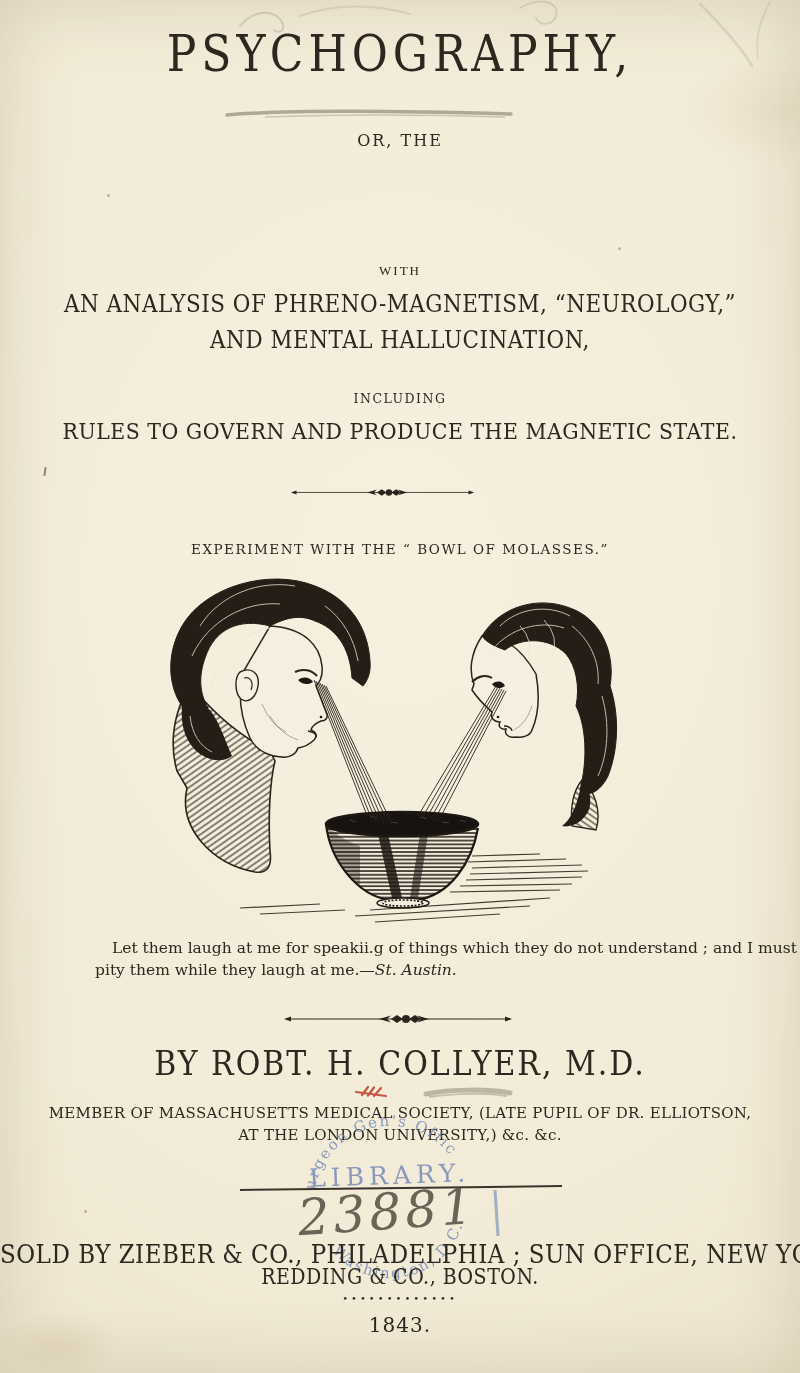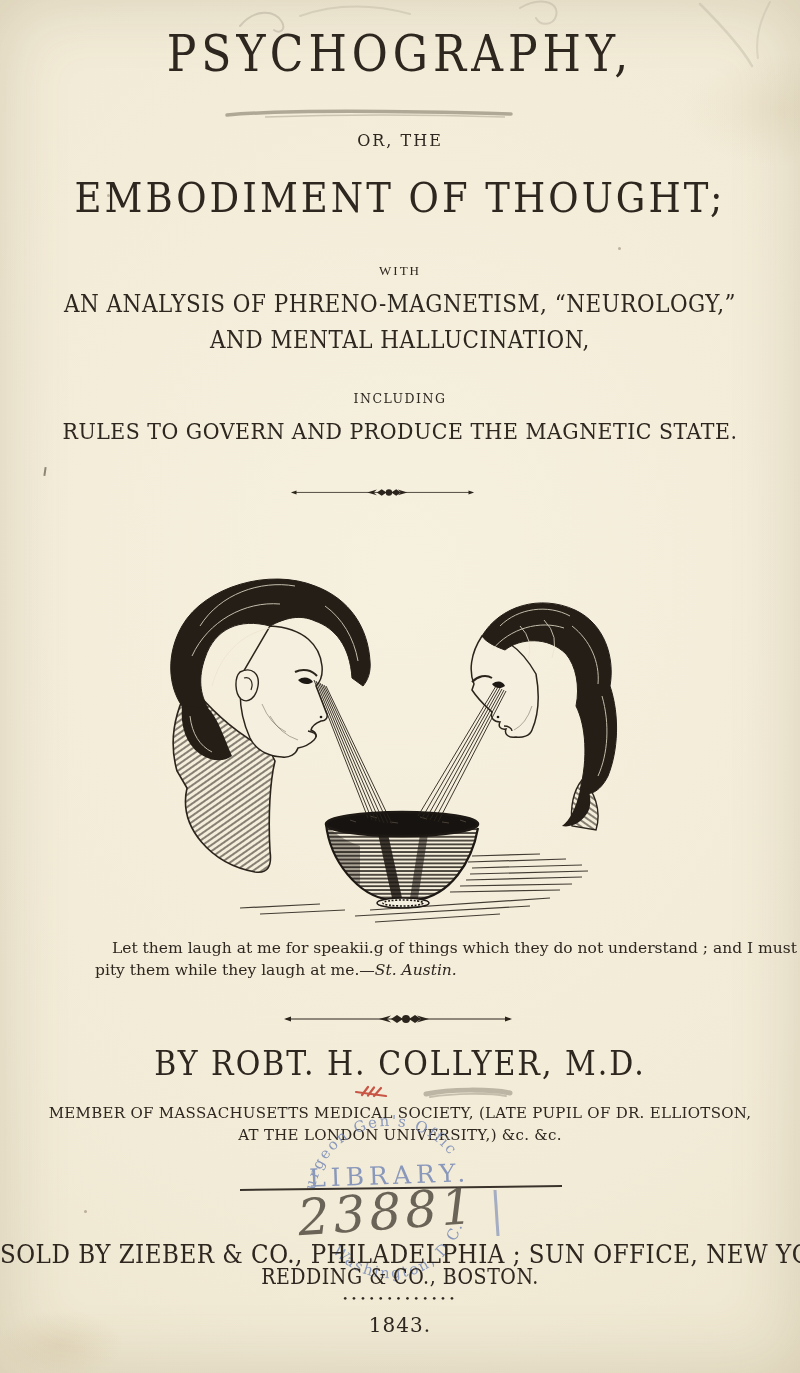--- a/index.html
+++ b/index.html
@@ -60,40 +60,40 @@
   </svg>
 
   <div class="cline t-title"><span class="stretch">PSYCHOGRAPHY,</span></div>
 
   <svg class="abs" style="left:225px;top:106px" width="290" height="14">
     <path d="M2,9 C60,4 180,5 286,8" fill="none" stroke="#98917f" stroke-width="3.5" opacity=".75" stroke-linecap="round"></path>
     <path d="M40,11 C120,8 220,9 280,11" fill="none" stroke="#a39c8a" stroke-width="1.5" opacity=".5"></path>
   </svg>
 
   <div class="cline t-orthe">OR, THE</div>
-  <div class="cline t-sub"><span class="stretch">EMBODIMENT OF THOUGHT;</span></div>
   <div class="cline t-with">WITH</div>
   <div class="cline t-an1"><span class="stretch">AN ANALYSIS OF PHRENO-MAGNETISM, “NEUROLOGY,”</span></div>
   <div class="cline t-an2"><span class="stretch">AND MENTAL HALLUCINATION,</span></div>
   <div class="cline t-incl">INCLUDING</div>
   <div class="cline t-rules"><span class="stretch">RULES TO GOVERN AND PRODUCE THE MAGNETIC STATE.</span></div>
 
   <svg class="abs" style="left:290px;top:486px" width="185" viewBox="0 0 230 16">
     <g fill="#2b241c" stroke="#2b241c">
       <line x1="3" y1="8" x2="227" y2="8" stroke-width="1"></line>
       <path d="M8,5.5 L1,8 L8,10.5 Z" stroke="none"></path>
       <path d="M222,5.5 L229,8 L222,10.5 Z" stroke="none"></path>
       <path d="M96,8 L108,4.5 L104,8 L108,11.5 Z" stroke="none"></path>
       <path d="M108,8 l6,-4 6,4 -6,4 z" stroke="none"></path>
       <circle cx="123" cy="8" r="4" stroke="none"></circle>
       <path d="M126,8 l6,-4 6,4 -6,4 z" stroke="none"></path>
       <path d="M146,8 L134,4.5 L138,8 L134,11.5 Z" stroke="none"></path>
     </g>
   </svg>
 
+  <div class="cline t-cap">EXPERIMENT WITH THE “ BOWL OF MOLASSES.”</div>
 
   <svg class="abs" style="left:120px;top:566px" width="560" height="380" viewBox="0 0 560 380">
     <defs>
       <pattern id="hatchL" patternUnits="userSpaceOnUse" width="5" height="5" patternTransform="rotate(55)">
         <line x1="1" y1="0" x2="1" y2="5" stroke="#2b241c" stroke-width="1.1"></line>
       </pattern>
       <pattern id="hatchR" patternUnits="userSpaceOnUse" width="5" height="5" patternTransform="rotate(-55)">
         <line x1="1" y1="0" x2="1" y2="5" stroke="#2b241c" stroke-width="1.1"></line>
       </pattern>
       <pattern id="hlines" patternUnits="userSpaceOnUse" width="6" height="3.8">

